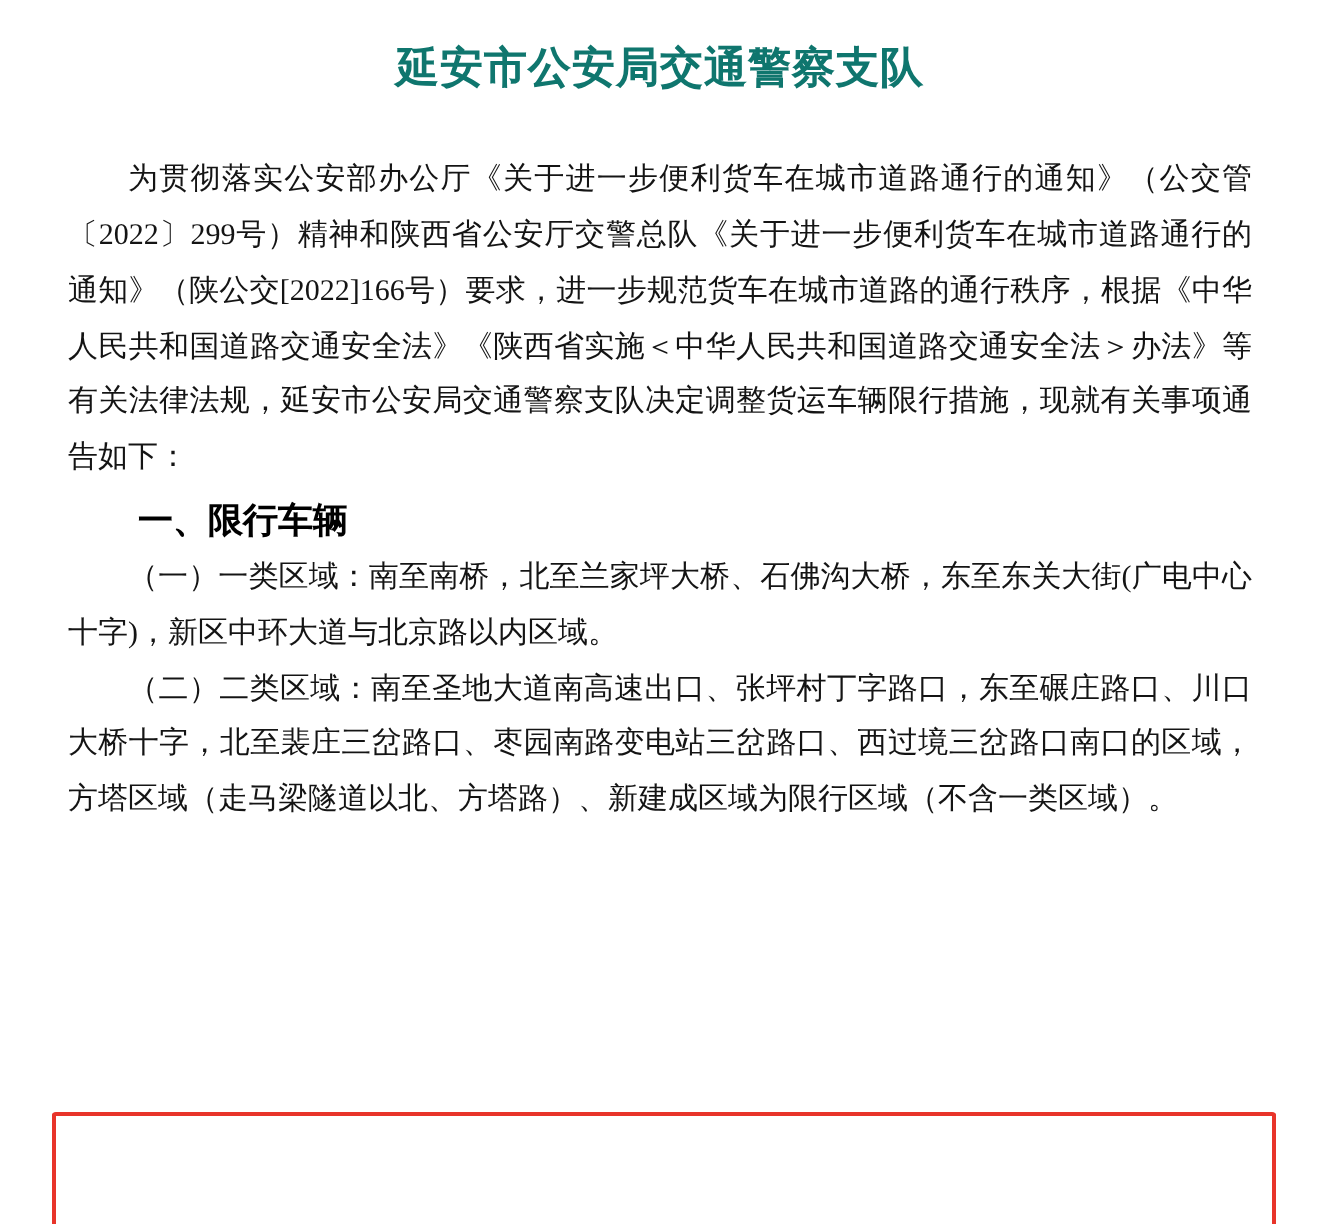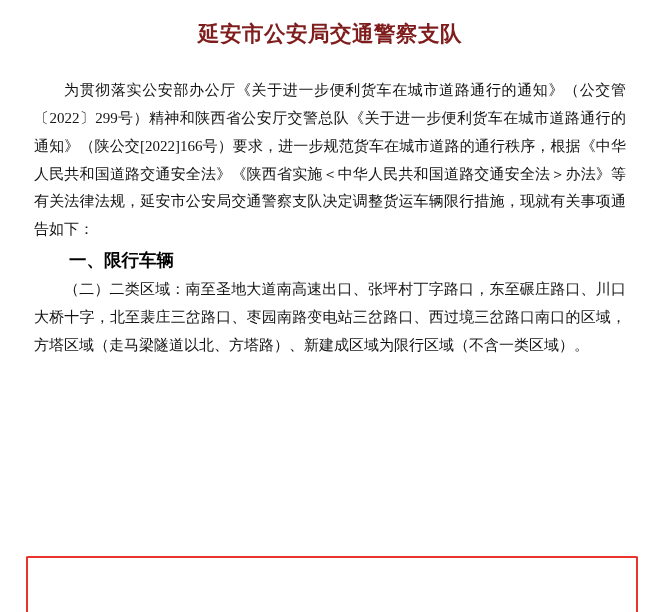--- a/index.html
+++ b/index.html
@@ -24,21 +24,21 @@
   }
   .title-block {
     text-align: center;
     margin-top: 4px;
   }
   .title-line {
     font-size: 21.5px;
     font-weight: bold;
     letter-spacing: 0.5px;
     line-height: 1.55;
-    color: #7f1d1d;
+    color: #0f766e;
   }
   .title-line.second {
     margin-top: 6px;
   }
   .body-block {
     margin-top: 26px;
   }
   p.para {
     margin: 0;
     font-size: 15px;
@@ -75,19 +75,20 @@
 
 <div class="page">
 
   <div class="title-block">
     <div class="title-line">延安市公安局交通警察支队</div>
   </div>
 
   <div class="body-block">
     <p class="para">为贯彻落实公安部办公厅《关于进一步便利货车在城市道路通行的通知》（公交管〔2022〕299号）精神和陕西省公安厅交警总队《关于进一步便利货车在城市道路通行的通知》（陕公交[2022]166号）要求，进一步规范货车在城市道路的通行秩序，根据《中华人民共和国道路交通安全法》《陕西省实施＜中华人民共和国道路交通安全法＞办法》等有关法律法规，延安市公安局交通警察支队决定调整货运车辆限行措施，现就有关事项通告如下：</p>
     <p class="heading">一、限行车辆</p>
+    <p class="para">（一）一类区域：南至南桥，北至兰家坪大桥、石佛沟大桥，东至东关大街(广电中心十字)，新区中环大道与北京路以内区域。</p>
     <p class="para">（二）二类区域：南至圣地大道南高速出口、张坪村丁字路口，东至碾庄路口、川口大桥十字，北至裴庄三岔路口、枣园南路变电站三岔路口、西过境三岔路口南口的区域，方塔区域（走马梁隧道以北、方塔路）、新建成区域为限行区域（不含一类区域）。</p>
 
   </div>
 
   <div class="highlight-box hl-1"></div>
 
 </div>
 
 </body></html>

